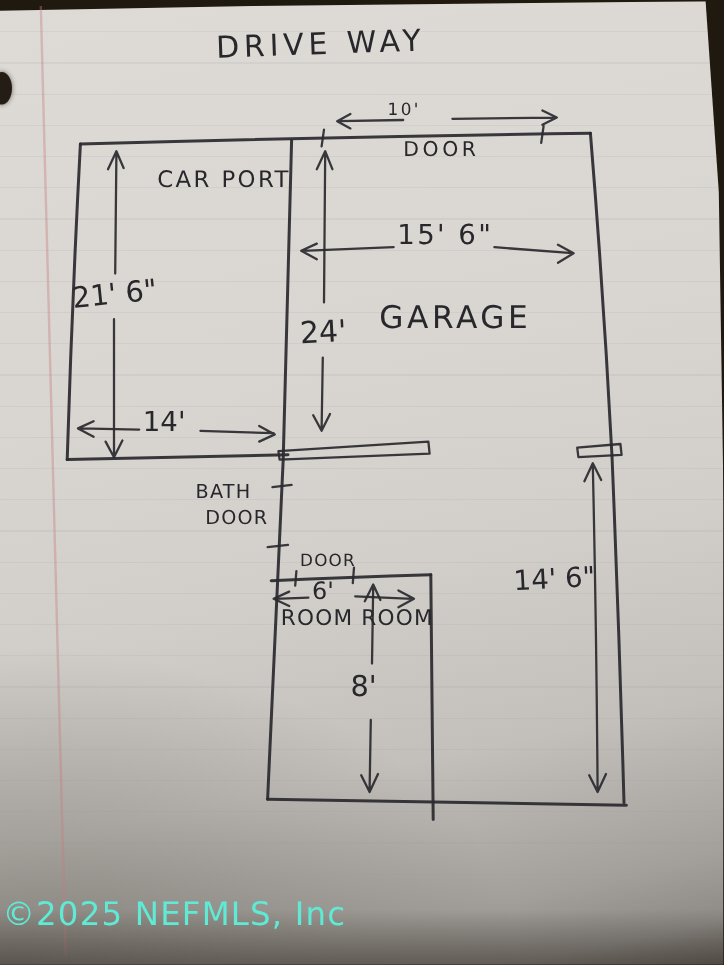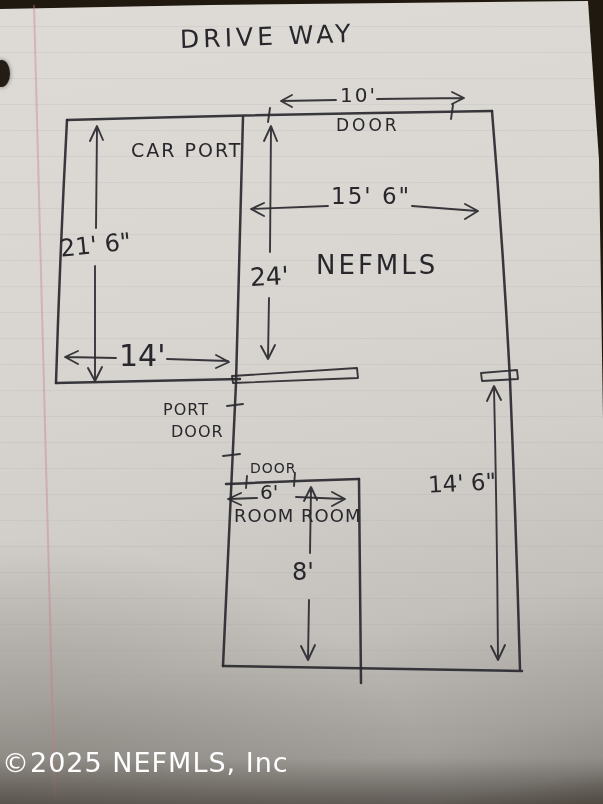--- a/index.html
+++ b/index.html
@@ -41,21 +41,21 @@
     font-family:"DejaVu Sans", sans-serif;
     white-space:nowrap;line-height:1.05;
   }
   .bottom-vignette{
     position:absolute;left:0;bottom:0;width:603px;height:46px;
     background:linear-gradient(to top, rgba(42,35,27,0.45), rgba(42,35,27,0));
     pointer-events:none;
   }
   .watermark{
     position:absolute;left:2px;top:747px;
-    color:#ffffff;font-size:27px;letter-spacing:1px;
+    color:#5eead4;font-size:27px;letter-spacing:1px;
     font-family:"DejaVu Sans", sans-serif;
   }
 </style>
 </head>
 <body>
 
 <div class="photo">
   <div class="paper"></div>
   <div class="margin-line"></div>
   <div class="hole-dot"></div>
@@ -86,37 +86,37 @@
       <path class="ink thin" d="M 271 127 L 270 252 M 269 298 L 268 358 M 264 141 L 271 126 L 277 141 M 261 346 L 268 359 L 275 345"></path>
       <path class="ink thin" d="M 66 357 L 116 358 M 167 359 L 228 361 M 78 351 L 65 357 L 78 364 M 216 355 L 229 362 L 216 368"></path>
       <path class="ink thin" d="M 229 499 L 257 498 M 296 497 L 344 499 M 241 493 L 228 499 L 241 505 M 332 492 L 345 499 L 332 506"></path>
       <path class="ink thin" d="M 311 489 L 310 553 M 309 600 L 308 658 M 304 501 L 311 487 L 317 500 M 301 646 L 308 660 L 315 645"></path>
       <path class="ink thin" d="M 494 388 Q 497 520 498 658 M 487 401 L 494 386 L 501 400 M 491 646 L 498 660 L 505 645"></path>
     </g>
   </svg>
 
   <div class="hand" style="left:180px;top:24px;font-size:25px;letter-spacing:4px;transform:rotate(-2deg);">DRIVE WAY</div>
 
-  <div class="hand" style="left:340px;top:85px;font-size:20px;letter-spacing:2px;">10'</div>
+  <div class="hand" style="left:323px;top:85px;font-size:14px;letter-spacing:2px;">10'</div>
 
   <div class="hand" style="left:336px;top:117px;font-size:17px;letter-spacing:3px;">DOOR</div>
 
   <div class="hand" style="left:91px;top:141px;font-size:19px;letter-spacing:2px;margin-left:40px;">CAR PORT</div>
 
   <div class="hand" style="left:331px;top:184px;font-size:23px;letter-spacing:2px;">15' 6"</div>
 
-  <div class="hand" style="left:316px;top:252px;font-size:26px;letter-spacing:3px;">NEFMLS</div>
+  <div class="hand" style="left:316px;top:252px;font-size:26px;letter-spacing:3px;">GARAGE</div>
 
   <div class="hand" style="left:60px;top:233px;font-size:24px;transform:rotate(-6deg);">21' 6"</div>
 
   <div class="hand" style="left:250px;top:264px;font-size:25px;transform:rotate(-3deg);">24'</div>
 
-  <div class="hand" style="left:119px;top:340px;font-size:30px;">14'</div>
+  <div class="hand" style="left:119px;top:340px;font-size:23px;">14'</div>
 
-  <div class="hand" style="left:163px;top:402px;font-size:16px;letter-spacing:1px;">PORT</div>
+  <div class="hand" style="left:163px;top:402px;font-size:16px;letter-spacing:1px;">BATH</div>
   <div class="hand" style="left:171px;top:424px;font-size:16px;letter-spacing:1px;">DOOR</div>
 
   <div class="hand" style="left:250px;top:461px;font-size:14px;letter-spacing:1px;">DOOR</div>
 
   <div class="hand" style="left:260px;top:482px;font-size:20px;">6'</div>
 
   <div class="hand" style="left:234px;top:507px;font-size:18px;letter-spacing:1px;">ROOM ROOM</div>
 
   <div class="hand" style="left:292px;top:560px;font-size:24px;">8'</div>
 

